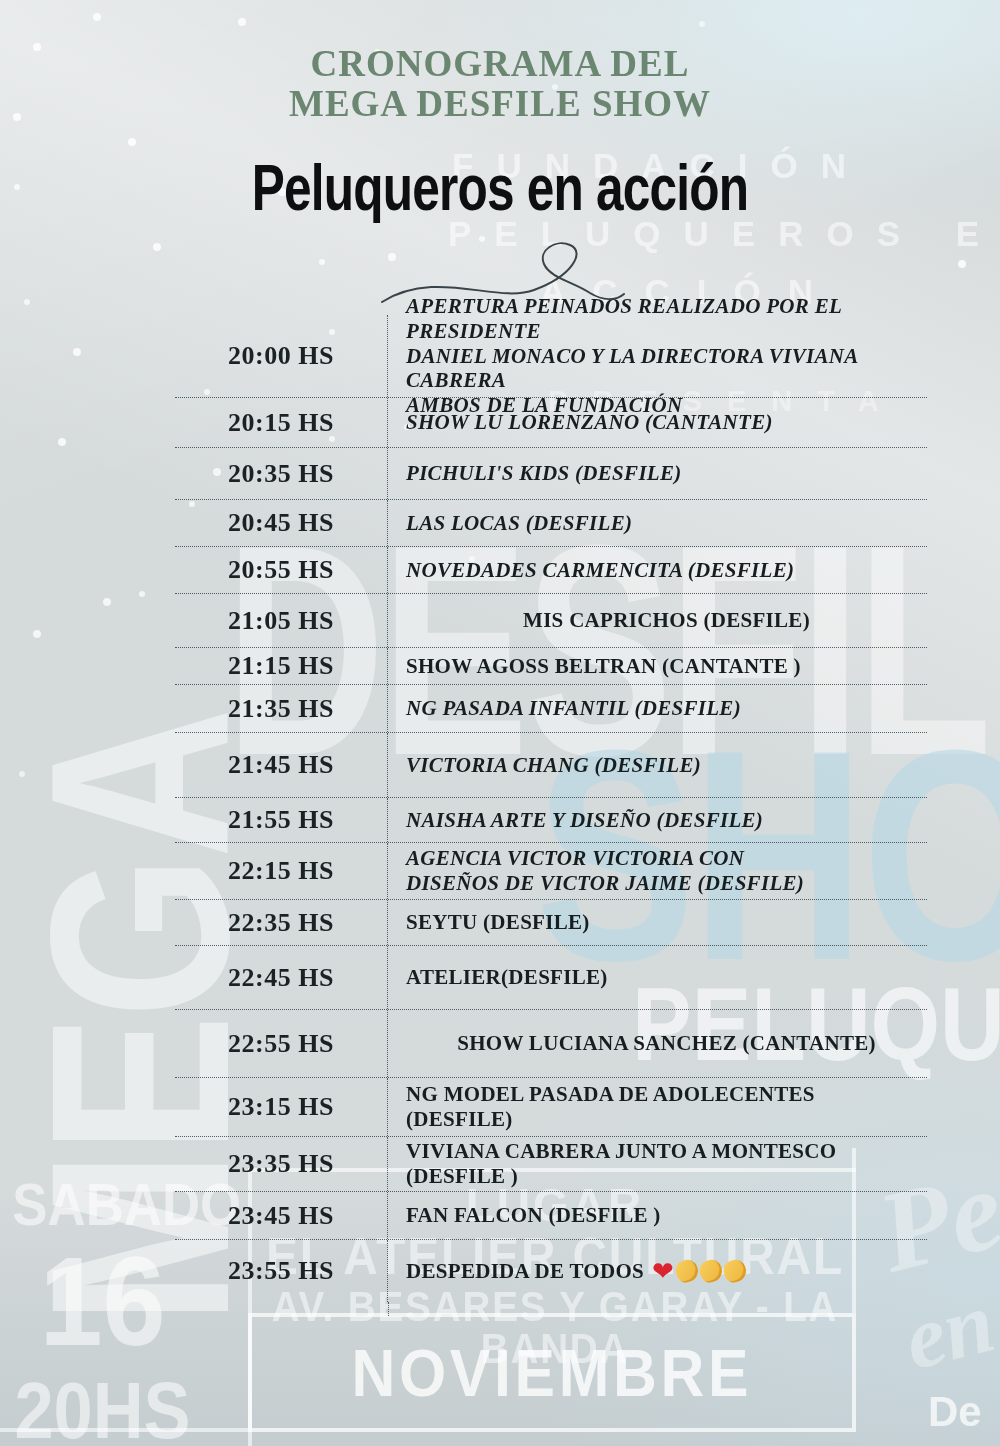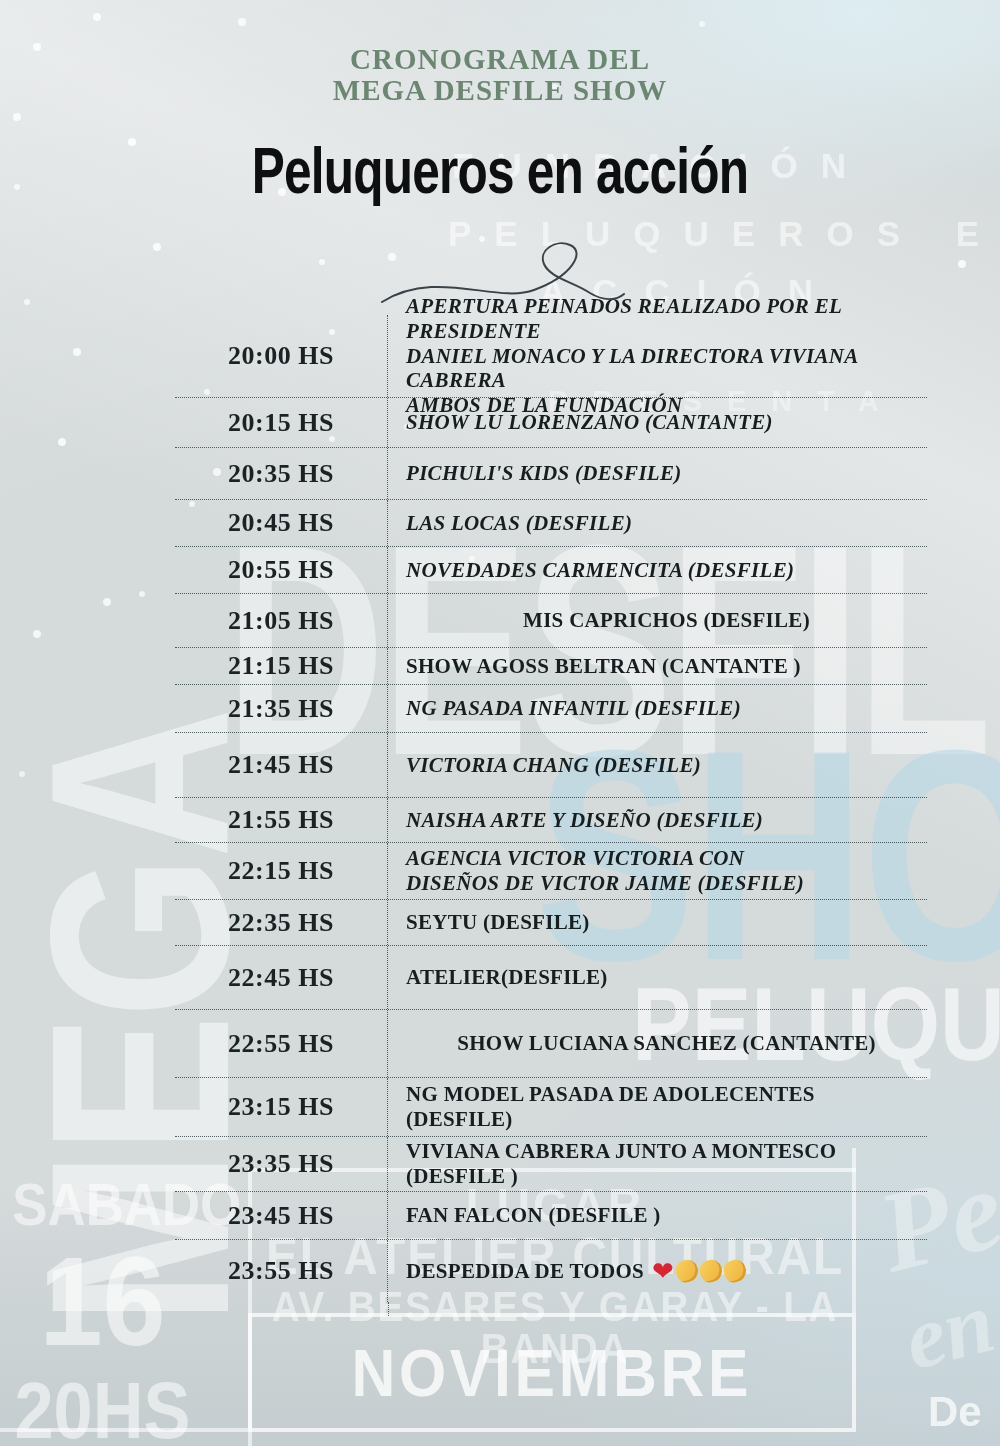--- a/index.html
+++ b/index.html
@@ -58,21 +58,21 @@
   .fl{position:absolute;background:rgba(255,255,255,.6);}
   .fl-top{left:248px;top:1168px;width:608px;height:4px;}
   .fl-left{left:248px;top:1168px;width:4px;height:278px;}
   .fl-right{left:852px;top:1148px;width:4px;height:165px;}
   .fl-bottomleft{left:0;top:1428px;width:248px;height:4px;}
   .nov-box{position:absolute;left:248px;top:1313px;width:608px;height:119px;border:4px solid rgba(255,255,255,.72);box-sizing:border-box;
     display:flex;align-items:center;justify-content:center;}
   .nov-box .nov{font-family:"Liberation Sans",sans-serif;font-weight:bold;font-size:66px;color:rgba(255,255,255,.78);letter-spacing:4px;transform:scaleX(.92);white-space:nowrap;}
   
   .header{position:absolute;left:0;top:44px;width:1000px;text-align:center;z-index:3;}
-  .title{font-family:"Liberation Serif",serif;font-weight:bold;font-size:29px;line-height:1.08;color:#6b8671;letter-spacing:1px;}
+  .title{font-family:"Liberation Serif",serif;font-weight:bold;font-size:37px;line-height:1.08;color:#6b8671;letter-spacing:1px;}
   .subtitle{margin-top:28px;font-family:"Liberation Sans",sans-serif;font-weight:bold;font-size:62px;color:#0d0f10;transform:scale(.8,1.05);transform-origin:center;letter-spacing:-1px;}
   .heart-divider{position:absolute;left:378px;top:238px;width:250px;height:78px;z-index:3;}
   
   .table{position:absolute;left:175px;top:315px;width:752px;z-index:2;}
   .row{display:flex;align-items:center;box-sizing:border-box;border-bottom:1px dotted rgba(42,58,62,.8);}
   .row.last{border-bottom:none;}
   .cell-time{width:213px;box-sizing:border-box;border-right:1px dotted rgba(42,58,62,.8);align-self:stretch;
     display:flex;align-items:center;justify-content:center;
     font-family:"Liberation Serif",serif;font-weight:bold;font-size:26px;color:#1b2224;letter-spacing:.5px;}
   .cell-desc{flex:1;padding-left:18px;font-family:"Liberation Serif",serif;font-weight:bold;font-size:21px;

